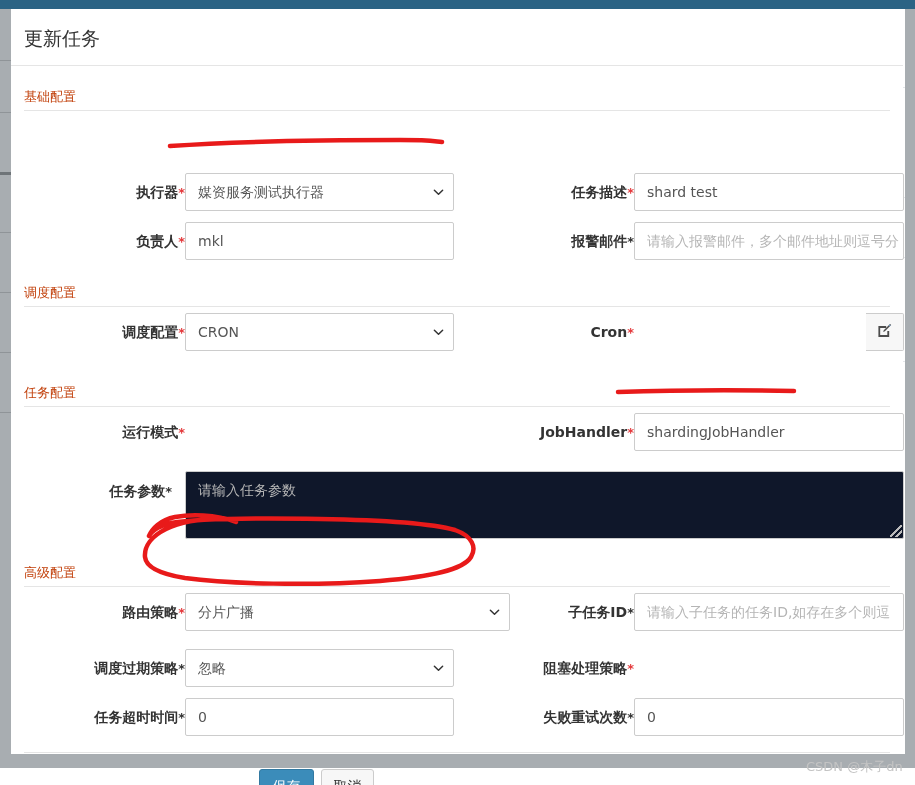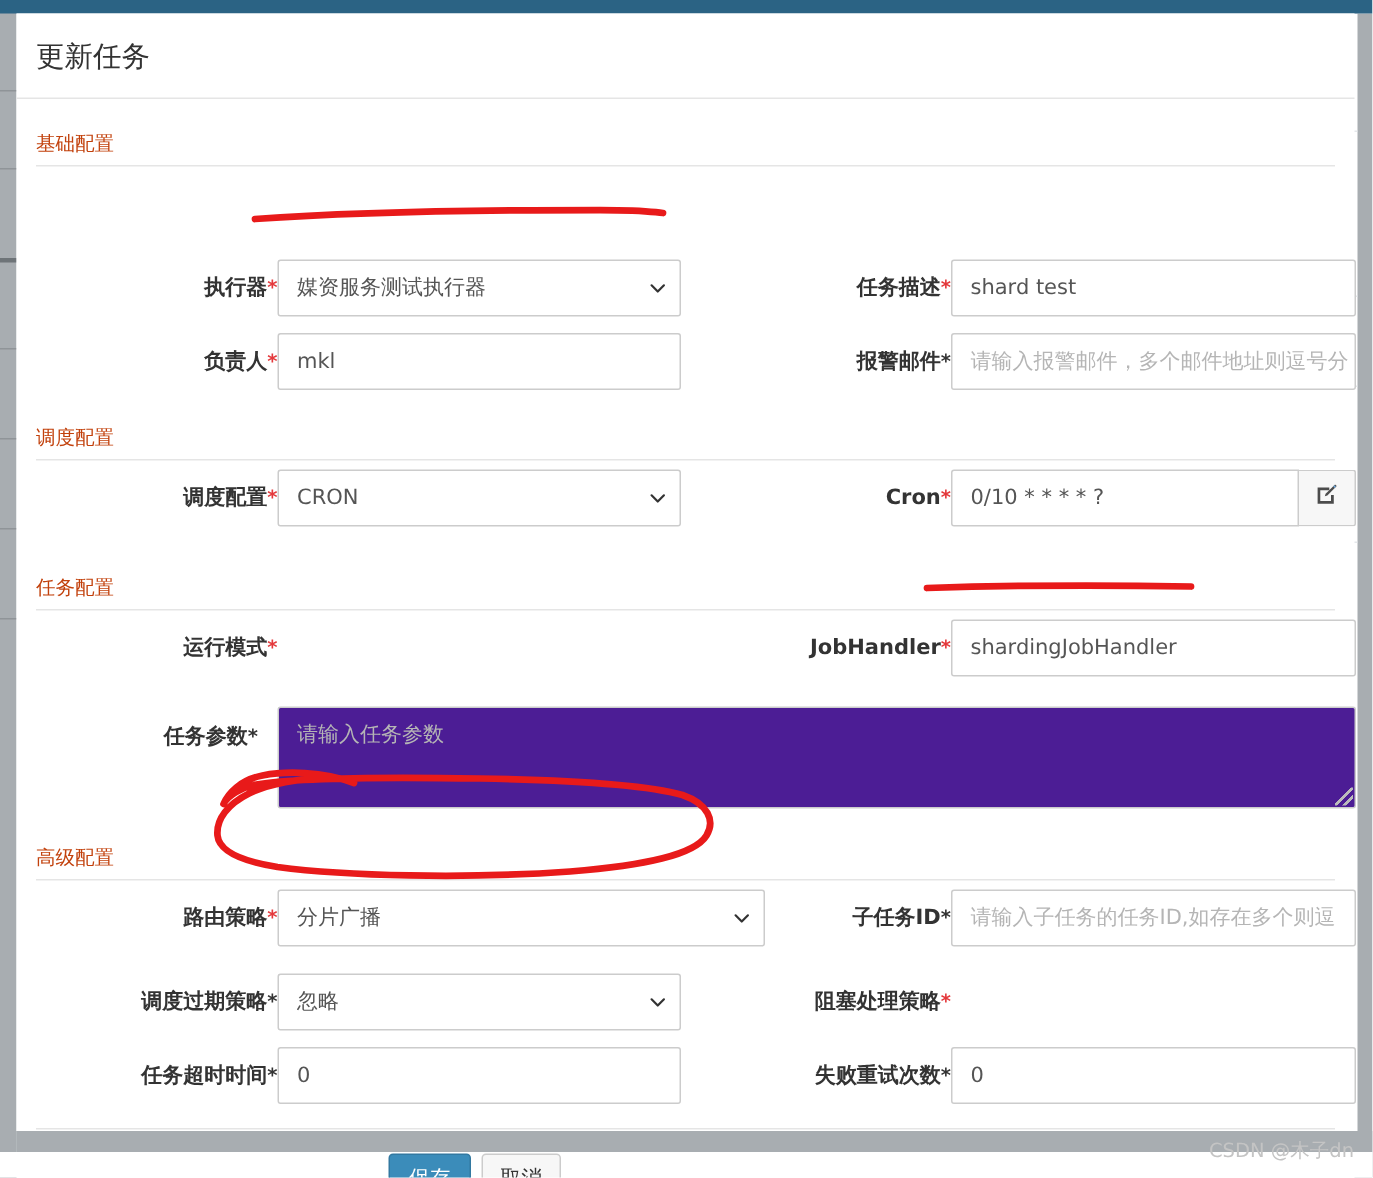--- a/index.html
+++ b/index.html
@@ -105,21 +105,21 @@
     font-size:14px; color:#555; overflow:hidden; white-space:nowrap;
     font-family:"DejaVu Sans","Liberation Sans",sans-serif;
   }
   .ctl .txt.ph { color:#b5b5b5; }
   .caret {
     position:absolute; right:9px; top:13px; width:11px; height:11px;
   }
   .caret svg { display:block; }
 
   .textarea {
-    position:absolute; border:1px solid #ccc; background:#4c1d95; border-radius:2px;
+    position:absolute; border:1px solid #ccc; background:#0f172a; border-radius:2px;
   }
   .textarea .txt {
     position:absolute; left:12px; top:8px; right:10px;
     font-size:14px; color:#b5b5b5; line-height:20px;
     font-family:"DejaVu Sans","Liberation Sans",sans-serif;
   }
   .ta-grip {
     position:absolute; right:1px; bottom:1px; width:12px; height:12px;
     background:
       linear-gradient(135deg, transparent 0 45%, #bbb 45% 55%, transparent 55% 100%),
@@ -249,23 +249,20 @@
           <div class="txt">CRON</div>
           <span class="caret">
             <svg width="11" height="11" viewBox="0 0 12 12">
                 <path d="M1.5 3.5 L6 8 L10.5 3.5" fill="none" stroke="#333" stroke-width="1.6" stroke-linecap="round" stroke-linejoin="round"></path>
               </svg>
           </span>
         </div>
       </div>
       <div class="frow" style="left:459px; top:247px; width:434px;">
         <div class="flabel" style="right:270px;"><span>Cron</span><span class="req">*</span></div>
-        <div class="ctl" style="left:164px; width:232px; border-radius:2px 0 0 2px;">
-          <div class="txt" style="right:10px;">0/10 * * * * ?</div>
-        </div>
         <div class="inputgroup-btn" style="left:396px;">
           <span>
             <svg width="15" height="15" viewBox="0 0 16 16">
               <path d="M1.5 3.2 h8.3 v2.0 h-6.4 v7.6 h7.6 v-4.2 h2.0 v6.2 h-11.5 z" fill="#4c4c4c"></path>
               <path d="M13.9 1.0 l1.2 1.2 -6.7 6.7 -1.8 0.6 0.6 -1.8 z" fill="#4c4c4c"></path>
               <path d="M13.4 1.6 l1.1 1.1 -0.8 0.8 -1.1 -1.1 z" fill="#6fa8dc"></path>
             </svg>
           </span>
         </div>
       </div>

